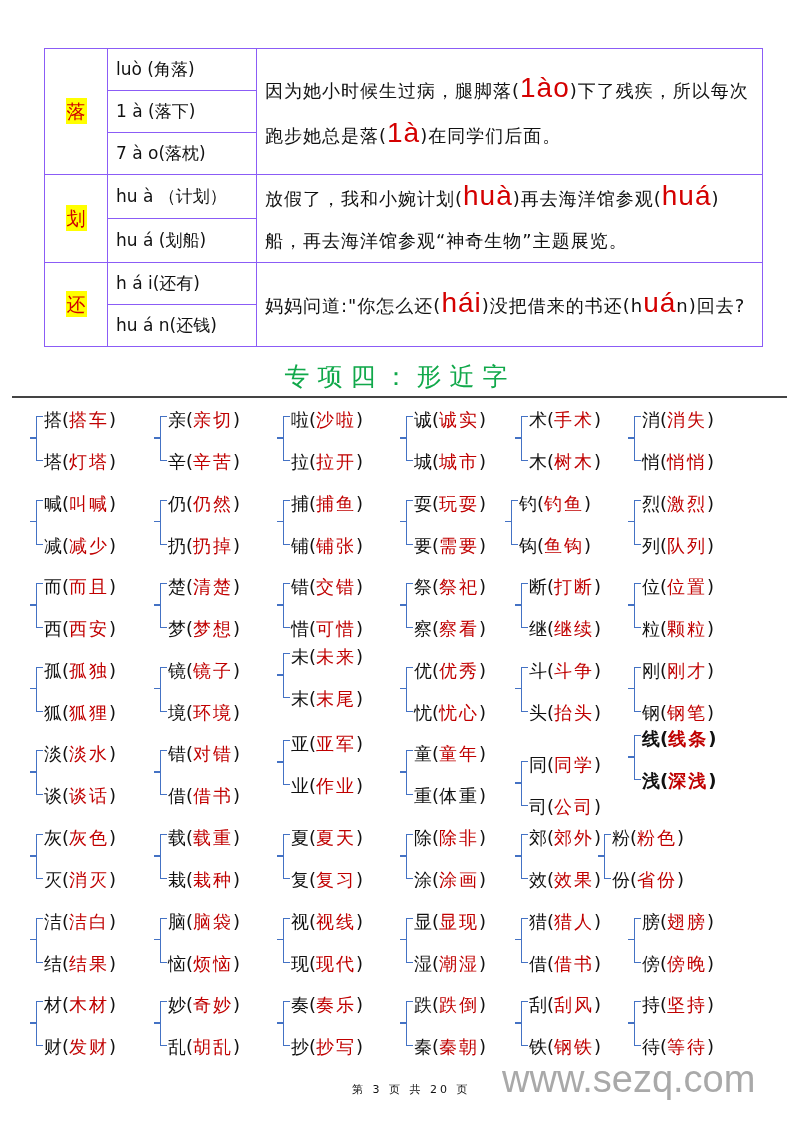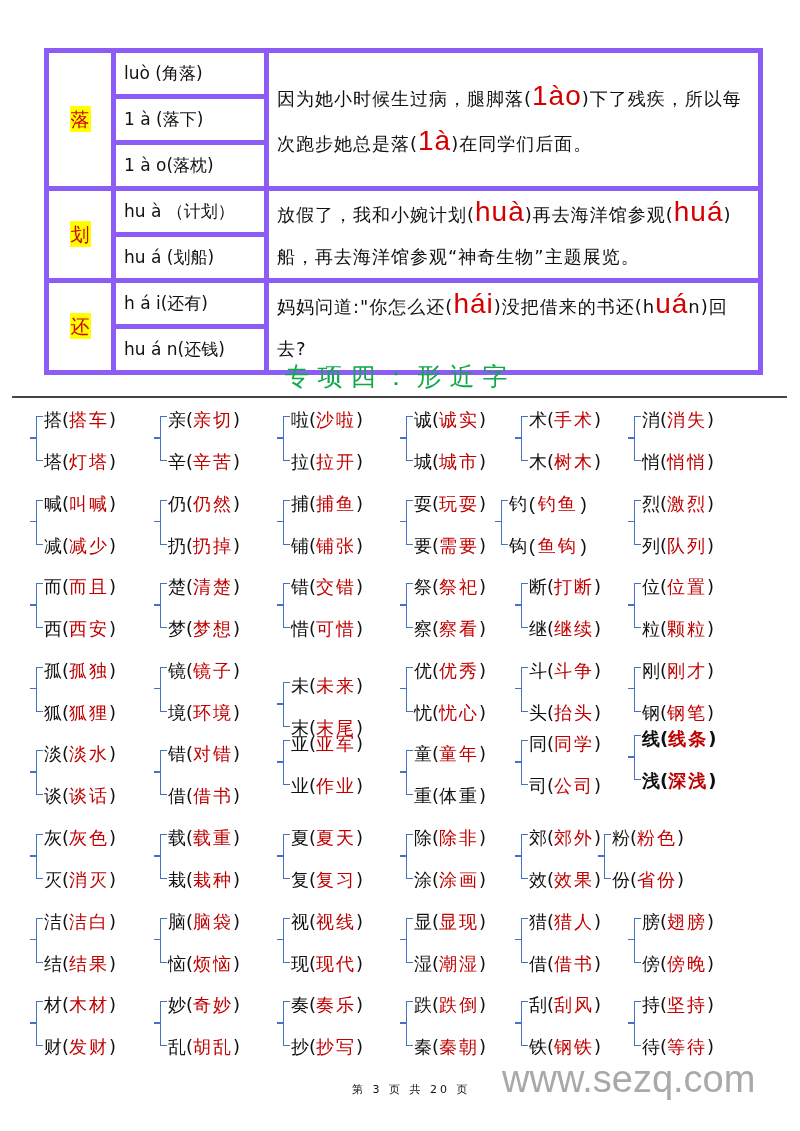--- a/index.html
+++ b/index.html
@@ -1,19 +1,19 @@
 <!DOCTYPE html>
 <html><head>
 <meta charset="utf-8">
 <style>
   html, body { margin: 0; padding: 0; background: #ffffff; }
   body { width: 800px; height: 1131px; position: relative; overflow: hidden;
          font-family: "DejaVu Sans", sans-serif; color: #111; }
   .tbl { position: absolute; left: 44px; top: 48px; width: 719px; border-collapse: collapse; }
-  .tbl td { border: 5px solid #8b5cf6; padding: 0; vertical-align: middle; }
+  .tbl td { border: 1px solid #8b5cf6; padding: 0; vertical-align: middle; }
   .tbl td.head { width: 62px; text-align: center; }
   .tbl td.py { width: 140px; height: 41px; font-size: 17px; padding-left: 8px; }
   .tbl td.sent { font-size: 18px; line-height: 42px; padding: 0 8px 0 8px; letter-spacing: 1px; }
   .hl { background: #ffff00; color: #d00000; font-size: 19px; padding: 2px 1px; }
   .red { color: #d40000; font-family: "Liberation Sans", sans-serif; font-size: 28px; }
   .title { position: absolute; left: 0; top: 360px; width: 800px; text-align: center;
            color: #10a84a; font-size: 25px; letter-spacing: 8px; }
   .rule { position: absolute; left: 12px; top: 396px; width: 775px; height: 2px; background: #444; }
   .grid { position: absolute; left: 30px; top: 404px; width: 750px; }
   .pair { position: absolute; width: 120px; height: 70px; }
@@ -34,21 +34,21 @@
   <tbody id="tbl-body">
       <tr>
         <td class="head" rowspan="3"><span class="hl">落</span></td>
         <td class="py">luò (角落)</td>
         <td class="sent" rowspan="3"><span>因为她小时候生过病，腿脚落(</span><span class="red">1ào</span><span>)下了残疾，所以每次跑步她总是落(</span><span class="red">1à</span><span>)在同学们后面。</span></td>
       </tr>
       <tr>
         <td class="py">1 à (落下)</td>
       </tr>
       <tr>
-        <td class="py">1 à o(落枕)</td>
+        <td class="py">7 à o(落枕)</td>
       </tr>
       <tr>
         <td class="head" rowspan="2"><span class="hl">划</span></td>
         <td class="py">hu à （计划）</td>
         <td class="sent" rowspan="2"><span>放假了，我和小婉计划(</span><span class="red">huà</span><span>)再去海洋馆参观(</span><span class="red">huá</span><span>)船，再去海洋馆参观“神奇生物”主题展览。</span></td>
       </tr>
       <tr>
         <td class="py">hu á (划船)</td>
       </tr>
       <tr>
@@ -119,21 +119,21 @@
       <div class="stem"></div>
       <div class="line top"><span>捕</span><span>(</span><span class="word">捕鱼</span><span>)</span></div>
       <div class="line bot"><span>铺</span><span>(</span><span class="word">铺张</span><span>)</span></div>
     </div>
     <div class="pair" style="left: 370px; top: 83.6px;">
       <div class="bracket"></div>
       <div class="stem"></div>
       <div class="line top"><span>耍</span><span>(</span><span class="word">玩耍</span><span>)</span></div>
       <div class="line bot"><span>要</span><span>(</span><span class="word">需要</span><span>)</span></div>
     </div>
-    <div class="pair" style="left: 465px; top: 83.6px; font-family: Liberation Mono, monospace;">
+    <div class="pair" style="left: 475px; top: 83.6px;">
       <div class="bracket"></div>
       <div class="stem"></div>
       <div class="line top"><span>钓</span><span>(</span><span class="word">钓鱼</span><span>)</span></div>
       <div class="line bot"><span>钩</span><span>(</span><span class="word">鱼钩</span><span>)</span></div>
     </div>
     <div class="pair" style="left: 598px; top: 83.6px;">
       <div class="bracket"></div>
       <div class="stem"></div>
       <div class="line top"><span>烈</span><span>(</span><span class="word">激烈</span><span>)</span></div>
       <div class="line bot"><span>列</span><span>(</span><span class="word">队列</span><span>)</span></div>
@@ -179,21 +179,21 @@
       <div class="stem"></div>
       <div class="line top"><span>孤</span><span>(</span><span class="word">孤独</span><span>)</span></div>
       <div class="line bot"><span>狐</span><span>(</span><span class="word">狐狸</span><span>)</span></div>
     </div>
     <div class="pair" style="left: 124px; top: 250.8px;">
       <div class="bracket"></div>
       <div class="stem"></div>
       <div class="line top"><span>镜</span><span>(</span><span class="word">镜子</span><span>)</span></div>
       <div class="line bot"><span>境</span><span>(</span><span class="word">环境</span><span>)</span></div>
     </div>
-    <div class="pair" style="left: 247px; top: 266px;">
+    <div class="pair" style="left: 247px; top: 237px;">
       <div class="bracket"></div>
       <div class="stem"></div>
       <div class="line top"><span>未</span><span>(</span><span class="word">未来</span><span>)</span></div>
       <div class="line bot"><span>末</span><span>(</span><span class="word">末尾</span><span>)</span></div>
     </div>
     <div class="pair" style="left: 370px; top: 250.8px;">
       <div class="bracket"></div>
       <div class="stem"></div>
       <div class="line top"><span>优</span><span>(</span><span class="word">优秀</span><span>)</span></div>
       <div class="line bot"><span>忧</span><span>(</span><span class="word">忧心</span><span>)</span></div>
@@ -227,21 +227,21 @@
       <div class="stem"></div>
       <div class="line top"><span>亚</span><span>(</span><span class="word">亚军</span><span>)</span></div>
       <div class="line bot"><span>业</span><span>(</span><span class="word">作业</span><span>)</span></div>
     </div>
     <div class="pair" style="left: 370px; top: 334.4px;">
       <div class="bracket"></div>
       <div class="stem"></div>
       <div class="line top"><span>童</span><span>(</span><span class="word">童年</span><span>)</span></div>
       <div class="line bot"><span>重</span><span>(</span><span class="" style="letter-spacing: 2px;">体重</span><span>)</span></div>
     </div>
-    <div class="pair" style="left: 485px; top: 324px;">
+    <div class="pair" style="left: 485px; top: 345px;">
       <div class="bracket"></div>
       <div class="stem"></div>
       <div class="line top"><span>同</span><span>(</span><span class="word">同学</span><span>)</span></div>
       <div class="line bot"><span>司</span><span>(</span><span class="word">公司</span><span>)</span></div>
     </div>
     <div class="pair" style="left: 598px; top: 319px; font-weight: bold;">
       <div class="bracket"></div>
       <div class="stem"></div>
       <div class="line top"><span>线</span><span>(</span><span class="word">线条</span><span>)</span></div>
       <div class="line bot"><span>浅</span><span>(</span><span class="word">深浅</span><span>)</span></div>

